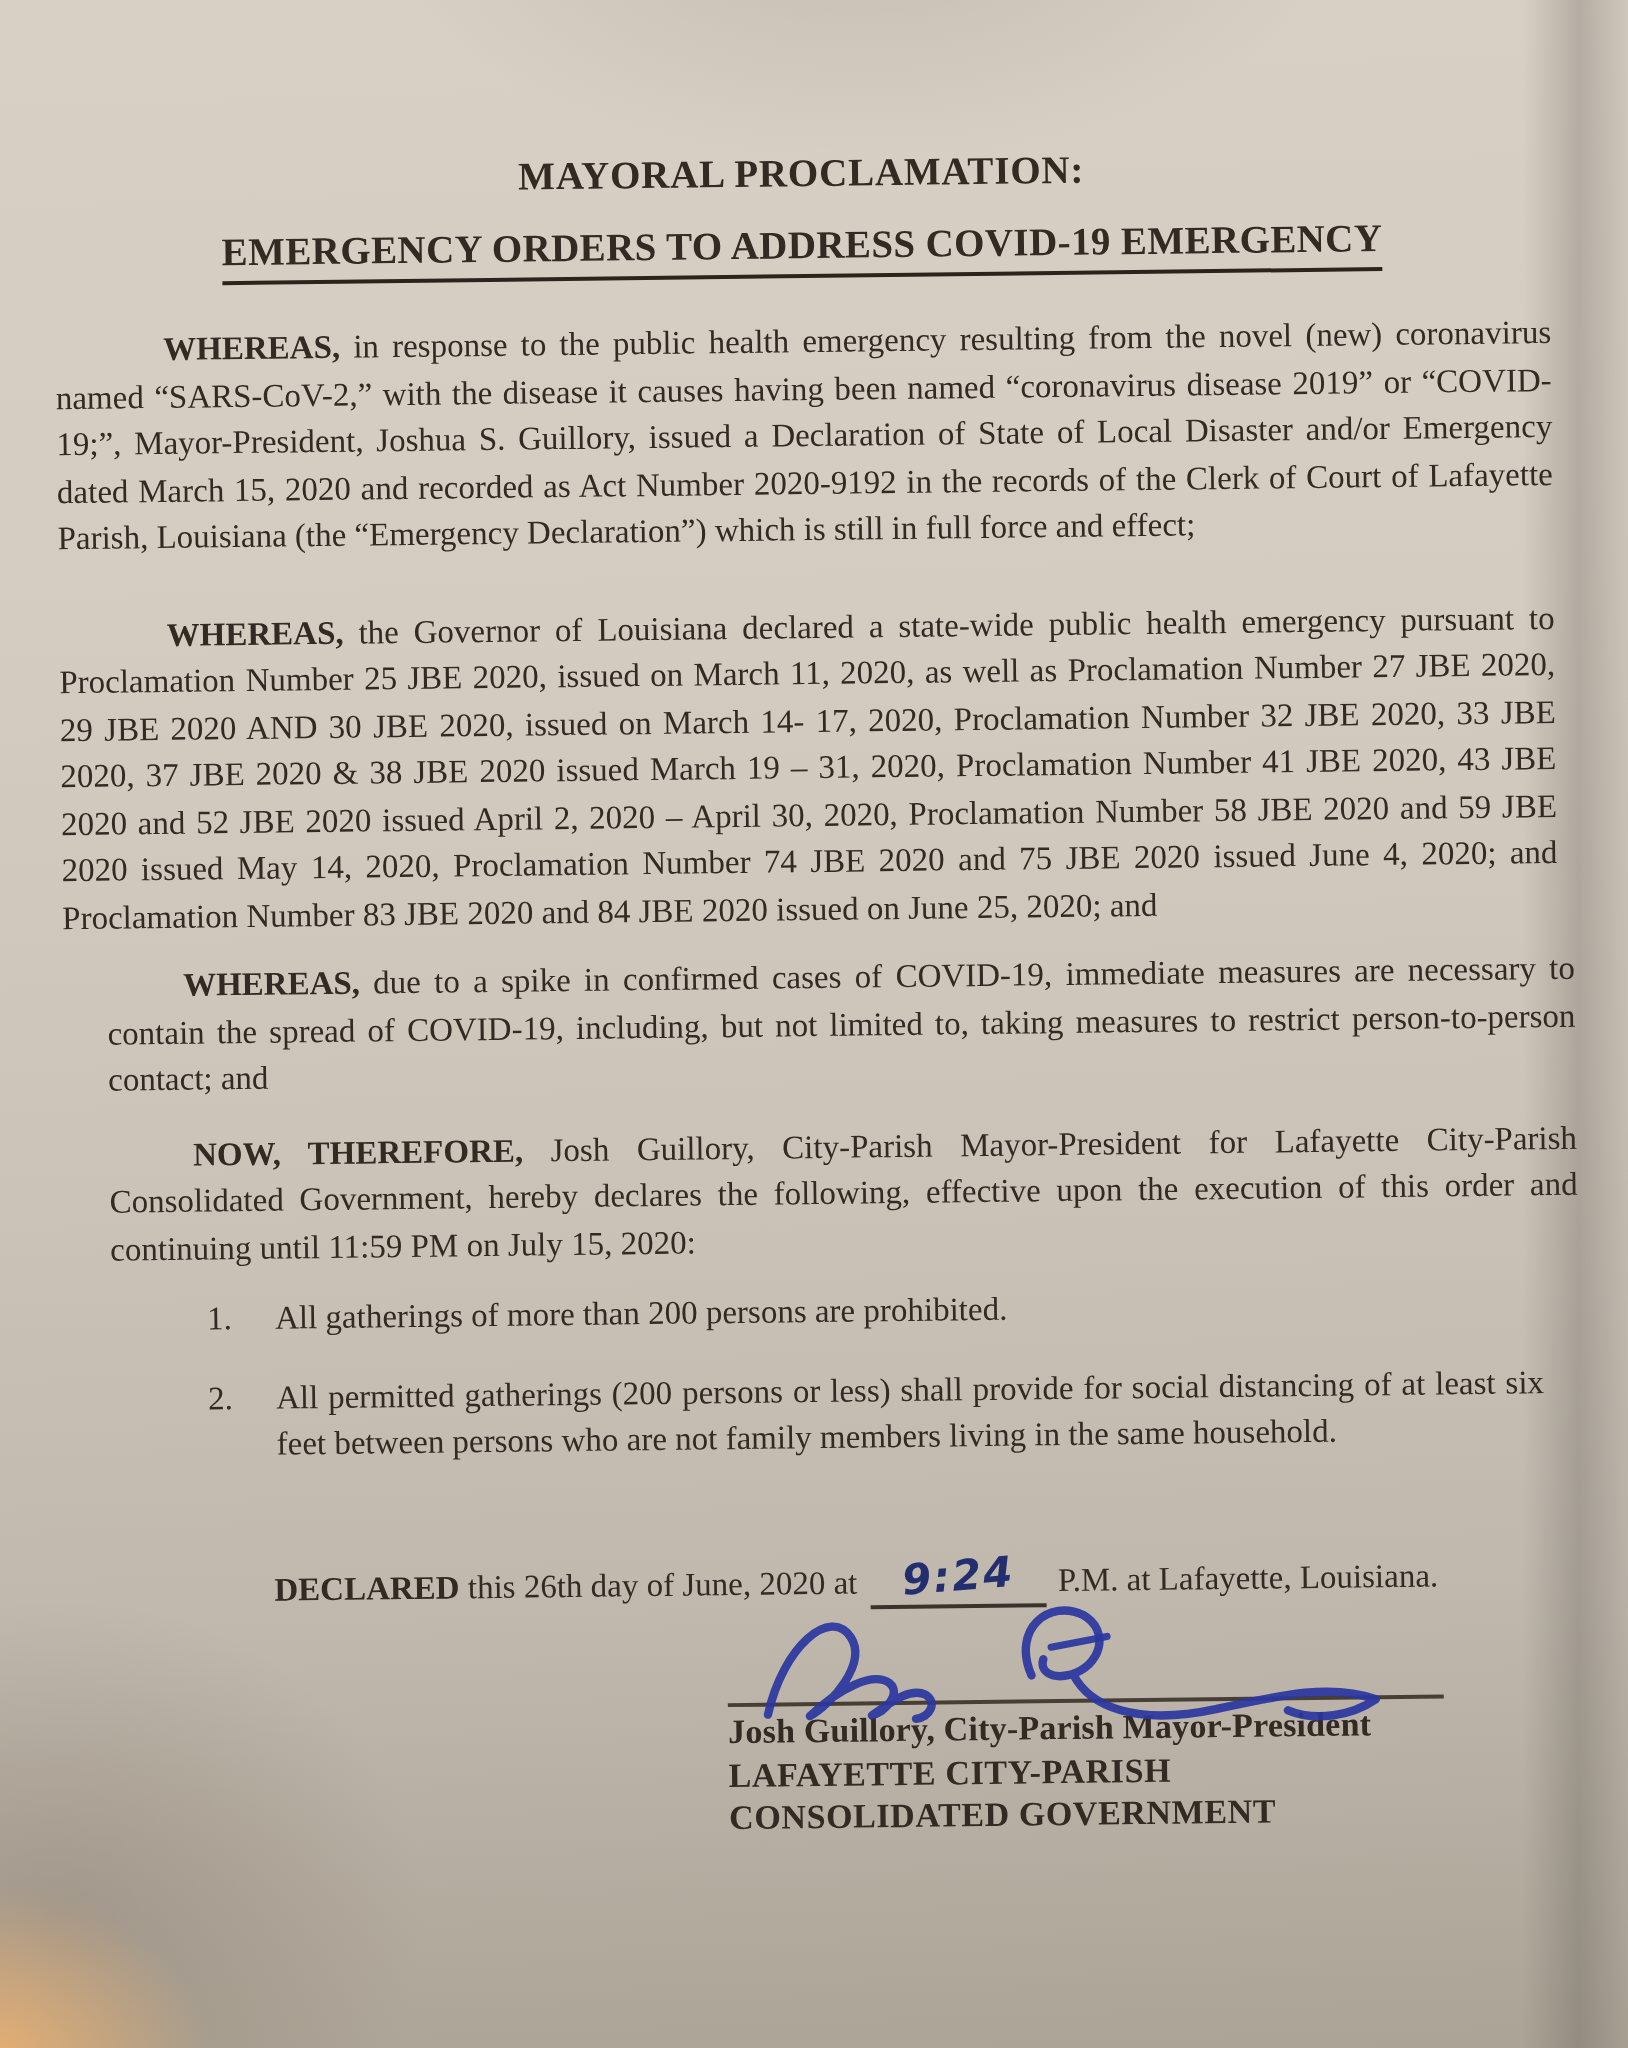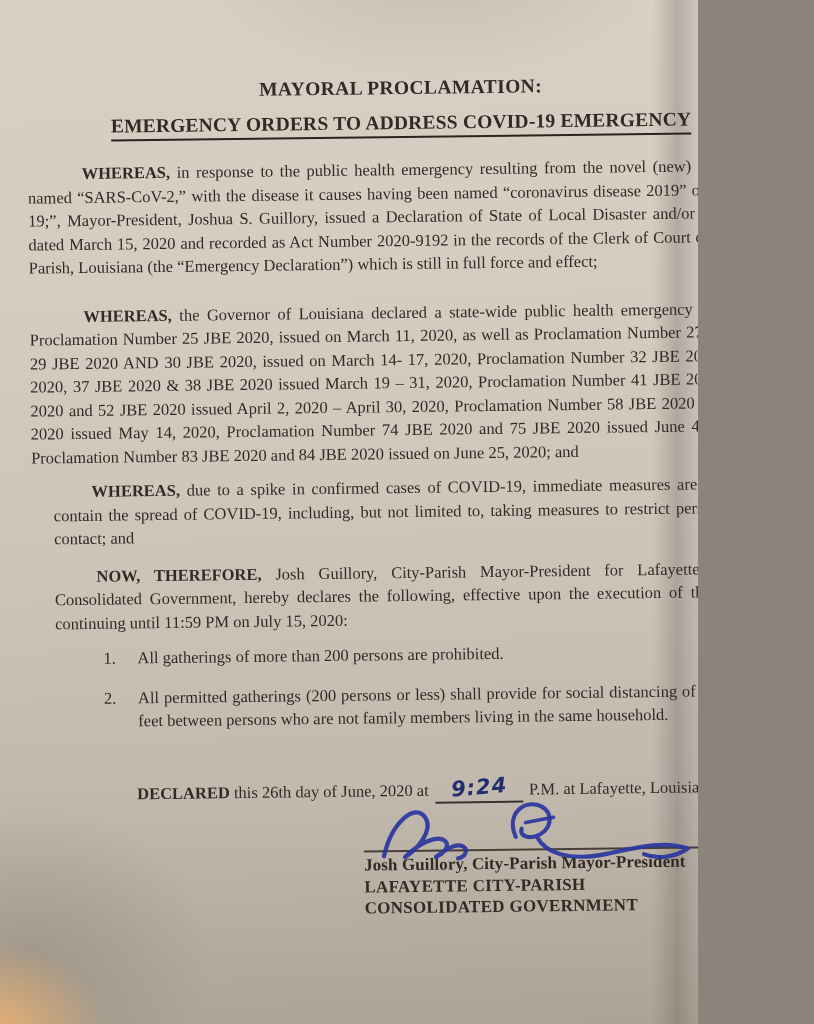--- a/index.html
+++ b/index.html
@@ -1,19 +1,19 @@
 <!DOCTYPE html>
 <html><head>
 <meta charset="utf-8">
 <style>
   html, body { margin: 0; padding: 0; background: #8a847c; }
 
   .photo {
     position: relative;
-    width: 698px;
+    width: 814px;
     height: 1024px;
     overflow: hidden;
     font-family: "Liberation Serif", serif;
   }
 
   
   .paper {
     position: absolute;
     inset: 0;
     background:

